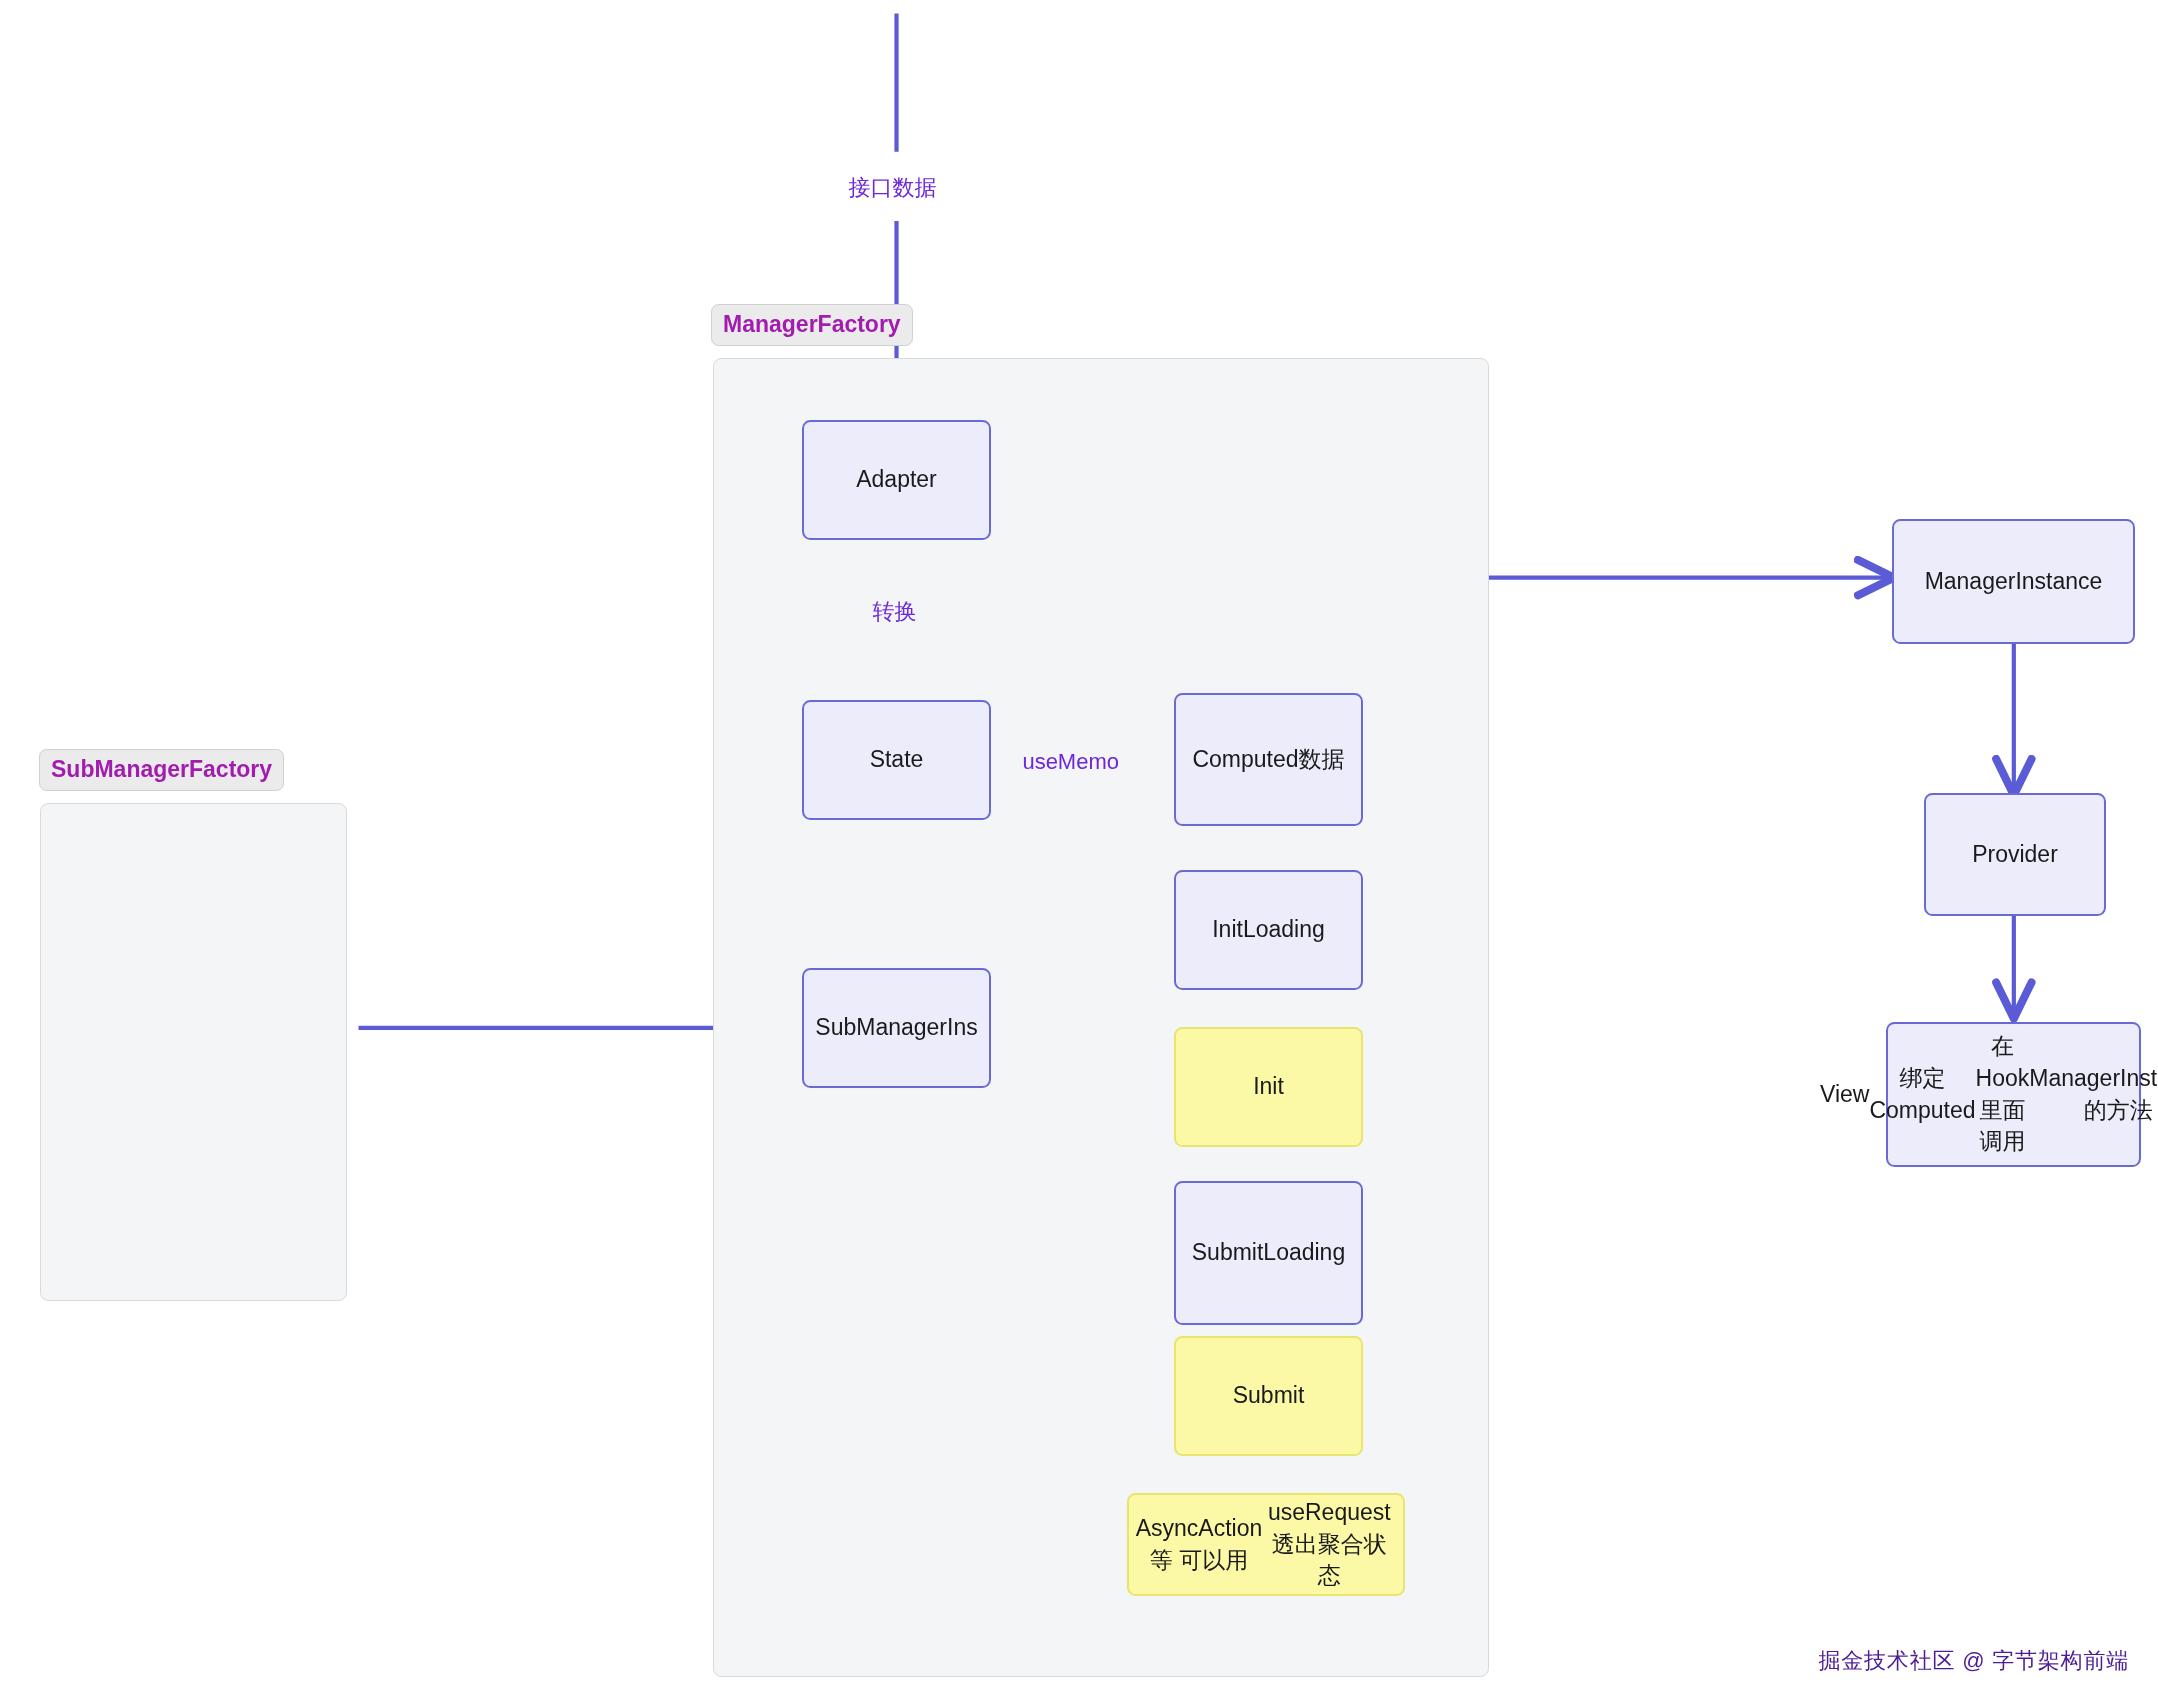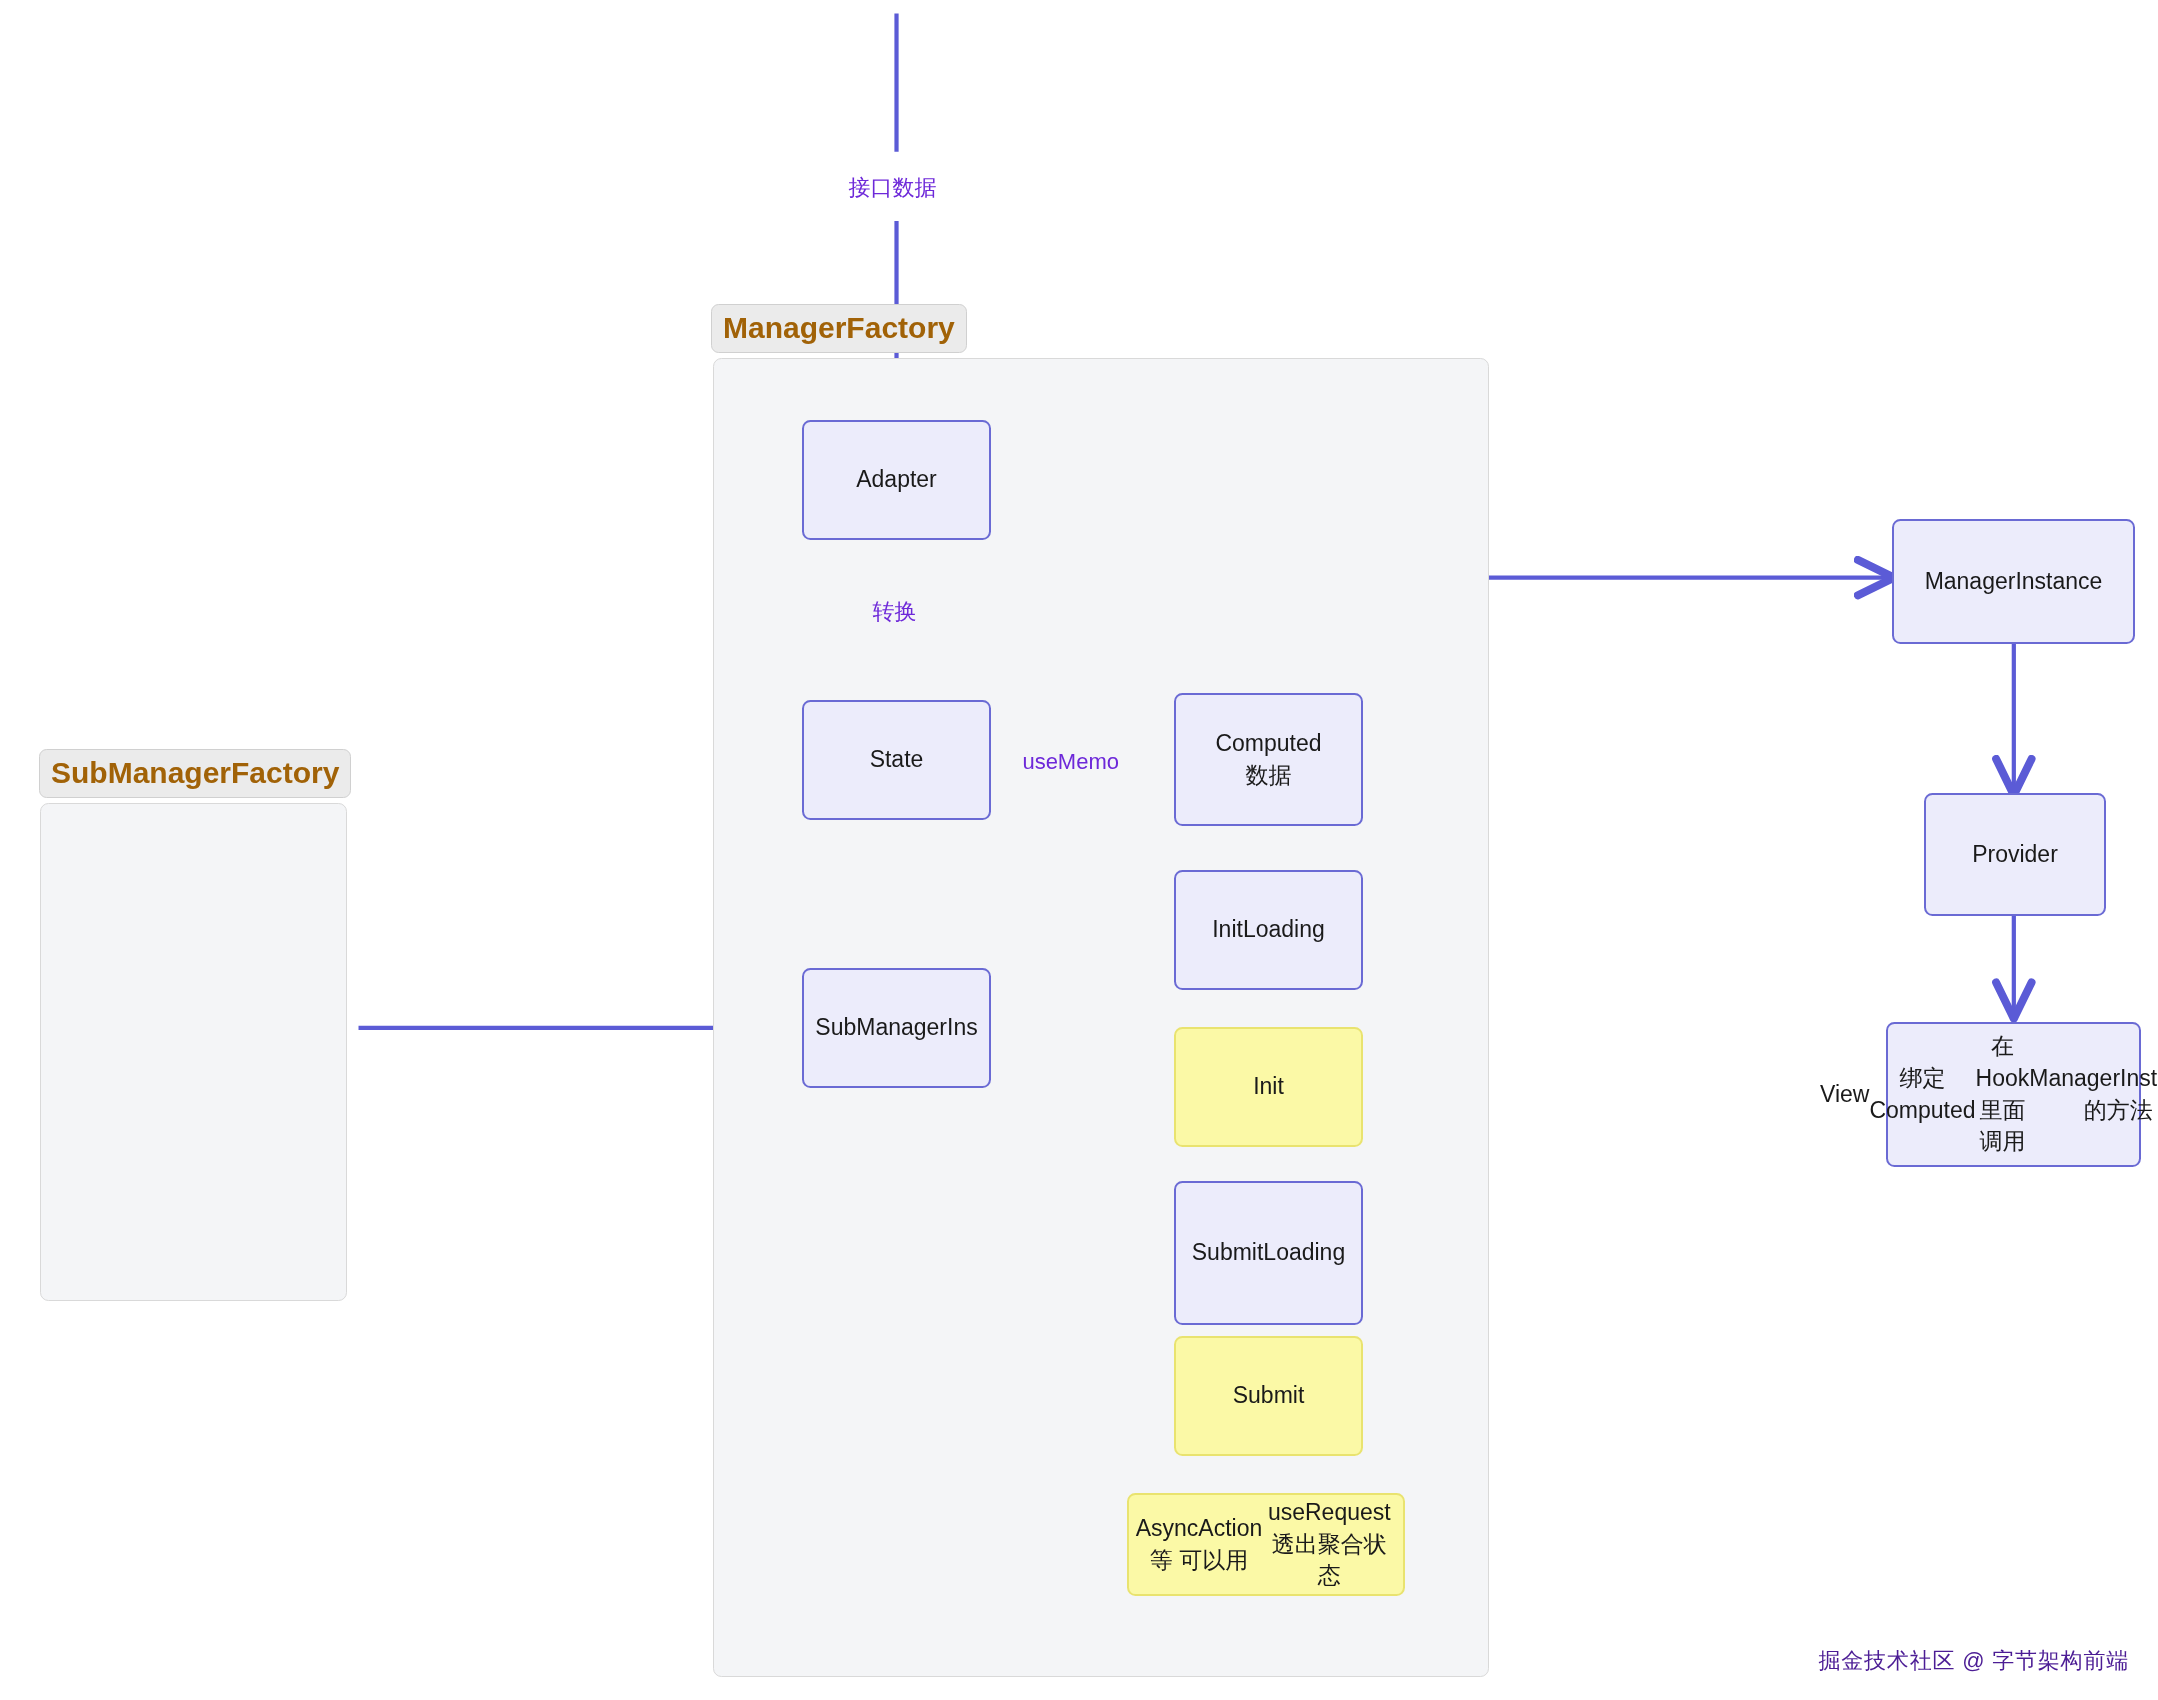--- a/index.html
+++ b/index.html
@@ -24,23 +24,23 @@
     background: #f4f5f7;
     border: 1.7px solid #d9d9d9;
     border-radius: 8.4px;
     box-sizing: border-box;
   }
   .subgraph-label {
     position: absolute;
     background: #ebebeb;
     border: 1.7px solid #d0d0d0;
     border-radius: 7.6px;
-    color: #a16207;
+    color: #a21caf;
     font-weight: bold;
-    font-size: 30px;
+    font-size: 23px;
     line-height: 1;
     padding: 7.6px 11px 9.3px 11px;
     white-space: nowrap;
     box-sizing: border-box;
   }
   
   .node {
     position: absolute;
     box-sizing: border-box;
     display: flex;
@@ -135,21 +135,21 @@
   </div>
 
   <div class="node blue" style="left:802px; top:700px; width:189px; height:120px;">
     <span>State</span>
   </div>
 
   <div class="node blue" style="left:802px; top:968px; width:189px; height:120px;">
     <span>SubManagerIns</span>
   </div>
 
-  <div class="node blue" style="left:1174px; top:693px; width:189px; height:133px; flex-direction:column;">
+  <div class="node blue" style="left:1174px; top:693px; width:189px; height:133px; flex-direction:row;">
     <span>Computed</span>
     <span>数据</span>
   </div>
 
   <div class="node blue" style="left:1174px; top:870px; width:189px; height:120px;">
     <span>InitLoading</span>
   </div>
 
   <div class="node yellow" style="left:1174px; top:1027px; width:189px; height:120px;">
     <span>Init</span>

